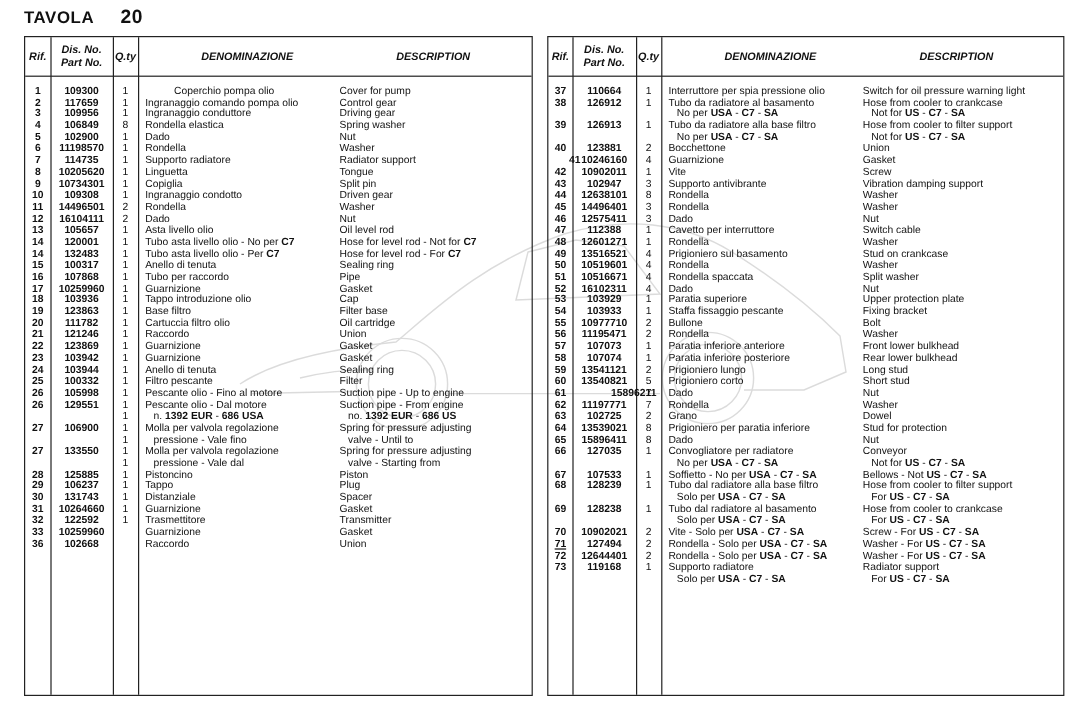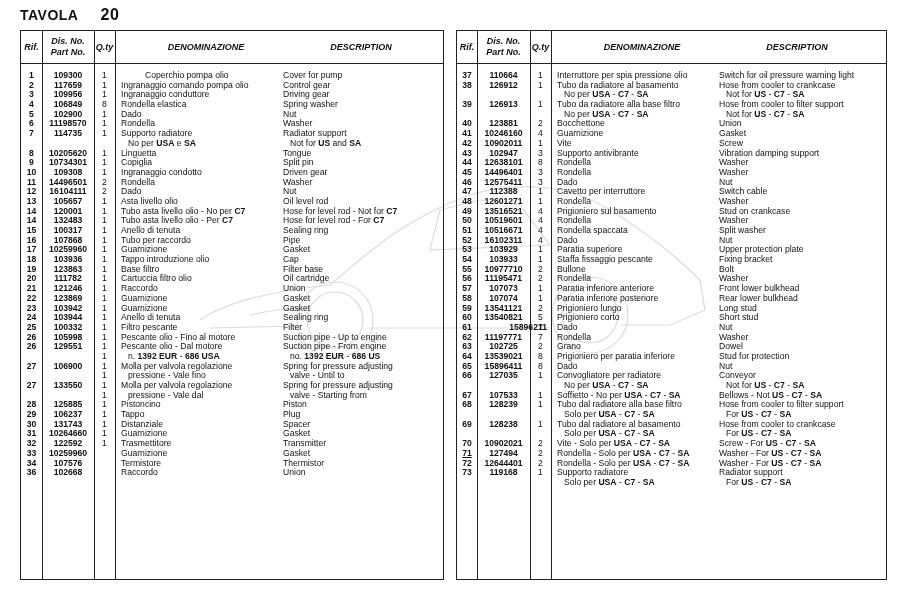--- a/index.html
+++ b/index.html
@@ -99,256 +99,242 @@
         <span class="" style="left: 262px;">Washer</span>
       </div>
       <div class="row">
         <span class="c-rif" style="left: 0px; width: 21px;">7</span>
         <span class="c-part" style="left: 21px; width: 52px;">114735</span>
         <span class="c-qty" style="left: 73px; width: 21px;">1</span>
         <span class="" style="left: 100px;">Supporto radiatore</span>
         <span class="" style="left: 262px;">Radiator support</span>
       </div>
       <div class="row">
+        <span class="c-rif" style="left: 0px; width: 21px;">8</span>
+        <span class="c-part" style="left: 21px; width: 52px;">10205620</span>
+        <span class="c-qty" style="left: 73px; width: 21px;">1</span>
+        <span class="" style="left: 100px;">Linguetta</span>
+        <span class="" style="left: 262px;">Tongue</span>
+      </div>
+      <div class="row">
+        <span class="c-rif" style="left: 0px; width: 21px;">9</span>
+        <span class="c-part" style="left: 21px; width: 52px;">10734301</span>
+        <span class="c-qty" style="left: 73px; width: 21px;">1</span>
+        <span class="" style="left: 100px;">Copiglia</span>
+        <span class="" style="left: 262px;">Split pin</span>
+      </div>
+      <div class="row">
+        <span class="c-rif" style="left: 0px; width: 21px;">10</span>
+        <span class="c-part" style="left: 21px; width: 52px;">109308</span>
+        <span class="c-qty" style="left: 73px; width: 21px;">1</span>
+        <span class="" style="left: 100px;">Ingranaggio condotto</span>
+        <span class="" style="left: 262px;">Driven gear</span>
+      </div>
+      <div class="row">
+        <span class="c-rif" style="left: 0px; width: 21px;">11</span>
+        <span class="c-part" style="left: 21px; width: 52px;">14496501</span>
+        <span class="c-qty" style="left: 73px; width: 21px;">2</span>
+        <span class="" style="left: 100px;">Rondella</span>
+        <span class="" style="left: 262px;">Washer</span>
+      </div>
+      <div class="row">
+        <span class="c-rif" style="left: 0px; width: 21px;">12</span>
+        <span class="c-part" style="left: 21px; width: 52px;">16104111</span>
+        <span class="c-qty" style="left: 73px; width: 21px;">2</span>
+        <span class="" style="left: 100px;">Dado</span>
+        <span class="" style="left: 262px;">Nut</span>
+      </div>
+      <div class="row">
+        <span class="c-rif" style="left: 0px; width: 21px;">13</span>
+        <span class="c-part" style="left: 21px; width: 52px;">105657</span>
+        <span class="c-qty" style="left: 73px; width: 21px;">1</span>
+        <span class="" style="left: 100px;">Asta livello olio</span>
+        <span class="" style="left: 262px;">Oil level rod</span>
+      </div>
+      <div class="row">
+        <span class="c-rif" style="left: 0px; width: 21px;">14</span>
+        <span class="c-part" style="left: 21px; width: 52px;">120001</span>
+        <span class="c-qty" style="left: 73px; width: 21px;">1</span>
+        <span class="" style="left: 100px;">Tubo asta livello olio - No per <b>C7</b></span>
+        <span class="" style="left: 262px;">Hose for level rod - Not for <b>C7</b></span>
+      </div>
+      <div class="row">
+        <span class="c-rif" style="left: 0px; width: 21px;">14</span>
+        <span class="c-part" style="left: 21px; width: 52px;">132483</span>
+        <span class="c-qty" style="left: 73px; width: 21px;">1</span>
+        <span class="" style="left: 100px;">Tubo asta livello olio - Per <b>C7</b></span>
+        <span class="" style="left: 262px;">Hose for level rod - For <b>C7</b></span>
+      </div>
+      <div class="row">
+        <span class="c-rif" style="left: 0px; width: 21px;">15</span>
+        <span class="c-part" style="left: 21px; width: 52px;">100317</span>
+        <span class="c-qty" style="left: 73px; width: 21px;">1</span>
+        <span class="" style="left: 100px;">Anello di tenuta</span>
+        <span class="" style="left: 262px;">Sealing ring</span>
+      </div>
+      <div class="row">
+        <span class="c-rif" style="left: 0px; width: 21px;">16</span>
+        <span class="c-part" style="left: 21px; width: 52px;">107868</span>
+        <span class="c-qty" style="left: 73px; width: 21px;">1</span>
+        <span class="" style="left: 100px;">Tubo per raccordo</span>
+        <span class="" style="left: 262px;">Pipe</span>
+      </div>
+      <div class="row">
+        <span class="c-rif" style="left: 0px; width: 21px;">17</span>
+        <span class="c-part" style="left: 21px; width: 52px;">10259960</span>
+        <span class="c-qty" style="left: 73px; width: 21px;">1</span>
+        <span class="" style="left: 100px;">Guarnizione</span>
+        <span class="" style="left: 262px;">Gasket</span>
+      </div>
+      <div class="row">
+        <span class="c-rif" style="left: 0px; width: 21px;">18</span>
+        <span class="c-part" style="left: 21px; width: 52px;">103936</span>
+        <span class="c-qty" style="left: 73px; width: 21px;">1</span>
+        <span class="" style="left: 100px;">Tappo introduzione olio</span>
+        <span class="" style="left: 262px;">Cap</span>
+      </div>
+      <div class="row">
+        <span class="c-rif" style="left: 0px; width: 21px;">19</span>
+        <span class="c-part" style="left: 21px; width: 52px;">123863</span>
+        <span class="c-qty" style="left: 73px; width: 21px;">1</span>
+        <span class="" style="left: 100px;">Base filtro</span>
+        <span class="" style="left: 262px;">Filter base</span>
+      </div>
+      <div class="row">
+        <span class="c-rif" style="left: 0px; width: 21px;">20</span>
+        <span class="c-part" style="left: 21px; width: 52px;">111782</span>
+        <span class="c-qty" style="left: 73px; width: 21px;">1</span>
+        <span class="" style="left: 100px;">Cartuccia filtro olio</span>
+        <span class="" style="left: 262px;">Oil cartridge</span>
+      </div>
+      <div class="row">
+        <span class="c-rif" style="left: 0px; width: 21px;">21</span>
+        <span class="c-part" style="left: 21px; width: 52px;">121246</span>
+        <span class="c-qty" style="left: 73px; width: 21px;">1</span>
+        <span class="" style="left: 100px;">Raccordo</span>
+        <span class="" style="left: 262px;">Union</span>
+      </div>
+      <div class="row">
+        <span class="c-rif" style="left: 0px; width: 21px;">22</span>
+        <span class="c-part" style="left: 21px; width: 52px;">123869</span>
+        <span class="c-qty" style="left: 73px; width: 21px;">1</span>
+        <span class="" style="left: 100px;">Guarnizione</span>
+        <span class="" style="left: 262px;">Gasket</span>
+      </div>
+      <div class="row">
+        <span class="c-rif" style="left: 0px; width: 21px;">23</span>
+        <span class="c-part" style="left: 21px; width: 52px;">103942</span>
+        <span class="c-qty" style="left: 73px; width: 21px;">1</span>
+        <span class="" style="left: 100px;">Guarnizione</span>
+        <span class="" style="left: 262px;">Gasket</span>
+      </div>
+      <div class="row">
+        <span class="c-rif" style="left: 0px; width: 21px;">24</span>
+        <span class="c-part" style="left: 21px; width: 52px;">103944</span>
+        <span class="c-qty" style="left: 73px; width: 21px;">1</span>
+        <span class="" style="left: 100px;">Anello di tenuta</span>
+        <span class="" style="left: 262px;">Sealing ring</span>
+      </div>
+      <div class="row">
+        <span class="c-rif" style="left: 0px; width: 21px;">25</span>
+        <span class="c-part" style="left: 21px; width: 52px;">100332</span>
+        <span class="c-qty" style="left: 73px; width: 21px;">1</span>
+        <span class="" style="left: 100px;">Filtro pescante</span>
+        <span class="" style="left: 262px;">Filter</span>
+      </div>
+      <div class="row">
+        <span class="c-rif" style="left: 0px; width: 21px;">26</span>
+        <span class="c-part" style="left: 21px; width: 52px;">105998</span>
+        <span class="c-qty" style="left: 73px; width: 21px;">1</span>
+        <span class="" style="left: 100px;">Pescante olio - Fino al motore</span>
+        <span class="" style="left: 262px;">Suction pipe - Up to engine</span>
+      </div>
+      <div class="row">
+        <span class="c-rif" style="left: 0px; width: 21px;">26</span>
+        <span class="c-part" style="left: 21px; width: 52px;">129551</span>
+        <span class="c-qty" style="left: 73px; width: 21px;">1</span>
+        <span class="" style="left: 100px;">Pescante olio - Dal motore</span>
+        <span class="" style="left: 262px;">Suction pipe - From engine</span>
+      </div>
+      <div class="row">
         <span class="c-rif" style="left: 0px; width: 21px;"></span>
         <span class="c-part" style="left: 21px; width: 52px;"></span>
-        <span class="c-qty" style="left: 73px; width: 21px;"></span>
-        <span class="ind" style="left: 100px;">No per <b>USA</b> e <b>SA</b></span>
-        <span class="ind" style="left: 262px;">Not for <b>US</b> and <b>SA</b></span>
-      </div>
-      <div class="row">
-        <span class="c-rif" style="left: 0px; width: 21px;">8</span>
-        <span class="c-part" style="left: 21px; width: 52px;">10205620</span>
-        <span class="c-qty" style="left: 73px; width: 21px;">1</span>
-        <span class="" style="left: 100px;">Linguetta</span>
-        <span class="" style="left: 262px;">Tongue</span>
-      </div>
-      <div class="row">
-        <span class="c-rif" style="left: 0px; width: 21px;">9</span>
-        <span class="c-part" style="left: 21px; width: 52px;">10734301</span>
-        <span class="c-qty" style="left: 73px; width: 21px;">1</span>
-        <span class="" style="left: 100px;">Copiglia</span>
-        <span class="" style="left: 262px;">Split pin</span>
-      </div>
-      <div class="row">
-        <span class="c-rif" style="left: 0px; width: 21px;">10</span>
-        <span class="c-part" style="left: 21px; width: 52px;">109308</span>
-        <span class="c-qty" style="left: 73px; width: 21px;">1</span>
-        <span class="" style="left: 100px;">Ingranaggio condotto</span>
-        <span class="" style="left: 262px;">Driven gear</span>
-      </div>
-      <div class="row">
-        <span class="c-rif" style="left: 0px; width: 21px;">11</span>
-        <span class="c-part" style="left: 21px; width: 52px;">14496501</span>
-        <span class="c-qty" style="left: 73px; width: 21px;">2</span>
-        <span class="" style="left: 100px;">Rondella</span>
-        <span class="" style="left: 262px;">Washer</span>
-      </div>
-      <div class="row">
-        <span class="c-rif" style="left: 0px; width: 21px;">12</span>
-        <span class="c-part" style="left: 21px; width: 52px;">16104111</span>
-        <span class="c-qty" style="left: 73px; width: 21px;">2</span>
-        <span class="" style="left: 100px;">Dado</span>
-        <span class="" style="left: 262px;">Nut</span>
-      </div>
-      <div class="row">
-        <span class="c-rif" style="left: 0px; width: 21px;">13</span>
-        <span class="c-part" style="left: 21px; width: 52px;">105657</span>
-        <span class="c-qty" style="left: 73px; width: 21px;">1</span>
-        <span class="" style="left: 100px;">Asta livello olio</span>
-        <span class="" style="left: 262px;">Oil level rod</span>
-      </div>
-      <div class="row">
-        <span class="c-rif" style="left: 0px; width: 21px;">14</span>
-        <span class="c-part" style="left: 21px; width: 52px;">120001</span>
-        <span class="c-qty" style="left: 73px; width: 21px;">1</span>
-        <span class="" style="left: 100px;">Tubo asta livello olio - No per <b>C7</b></span>
-        <span class="" style="left: 262px;">Hose for level rod - Not for <b>C7</b></span>
-      </div>
-      <div class="row">
-        <span class="c-rif" style="left: 0px; width: 21px;">14</span>
-        <span class="c-part" style="left: 21px; width: 52px;">132483</span>
-        <span class="c-qty" style="left: 73px; width: 21px;">1</span>
-        <span class="" style="left: 100px;">Tubo asta livello olio - Per <b>C7</b></span>
-        <span class="" style="left: 262px;">Hose for level rod - For <b>C7</b></span>
-      </div>
-      <div class="row">
-        <span class="c-rif" style="left: 0px; width: 21px;">15</span>
-        <span class="c-part" style="left: 21px; width: 52px;">100317</span>
-        <span class="c-qty" style="left: 73px; width: 21px;">1</span>
-        <span class="" style="left: 100px;">Anello di tenuta</span>
-        <span class="" style="left: 262px;">Sealing ring</span>
-      </div>
-      <div class="row">
-        <span class="c-rif" style="left: 0px; width: 21px;">16</span>
-        <span class="c-part" style="left: 21px; width: 52px;">107868</span>
-        <span class="c-qty" style="left: 73px; width: 21px;">1</span>
-        <span class="" style="left: 100px;">Tubo per raccordo</span>
-        <span class="" style="left: 262px;">Pipe</span>
-      </div>
-      <div class="row">
-        <span class="c-rif" style="left: 0px; width: 21px;">17</span>
-        <span class="c-part" style="left: 21px; width: 52px;">10259960</span>
+        <span class="c-qty" style="left: 73px; width: 21px;">1</span>
+        <span class="ind" style="left: 100px;">n. <b>1392</b> <b>EUR</b> - <b>686</b> <b>USA</b></span>
+        <span class="ind" style="left: 262px;">no. <b>1392</b> <b>EUR</b> - <b>686</b> <b>US</b></span>
+      </div>
+      <div class="row">
+        <span class="c-rif" style="left: 0px; width: 21px;">27</span>
+        <span class="c-part" style="left: 21px; width: 52px;">106900</span>
+        <span class="c-qty" style="left: 73px; width: 21px;">1</span>
+        <span class="" style="left: 100px;">Molla per valvola regolazione</span>
+        <span class="" style="left: 262px;">Spring for pressure adjusting</span>
+      </div>
+      <div class="row">
+        <span class="c-rif" style="left: 0px; width: 21px;"></span>
+        <span class="c-part" style="left: 21px; width: 52px;"></span>
+        <span class="c-qty" style="left: 73px; width: 21px;">1</span>
+        <span class="ind" style="left: 100px;">pressione - Vale fino</span>
+        <span class="ind" style="left: 262px;">valve - Until to</span>
+      </div>
+      <div class="row">
+        <span class="c-rif" style="left: 0px; width: 21px;">27</span>
+        <span class="c-part" style="left: 21px; width: 52px;">133550</span>
+        <span class="c-qty" style="left: 73px; width: 21px;">1</span>
+        <span class="" style="left: 100px;">Molla per valvola regolazione</span>
+        <span class="" style="left: 262px;">Spring for pressure adjusting</span>
+      </div>
+      <div class="row">
+        <span class="c-rif" style="left: 0px; width: 21px;"></span>
+        <span class="c-part" style="left: 21px; width: 52px;"></span>
+        <span class="c-qty" style="left: 73px; width: 21px;">1</span>
+        <span class="ind" style="left: 100px;">pressione - Vale dal</span>
+        <span class="ind" style="left: 262px;">valve - Starting from</span>
+      </div>
+      <div class="row">
+        <span class="c-rif" style="left: 0px; width: 21px;">28</span>
+        <span class="c-part" style="left: 21px; width: 52px;">125885</span>
+        <span class="c-qty" style="left: 73px; width: 21px;">1</span>
+        <span class="" style="left: 100px;">Pistoncino</span>
+        <span class="" style="left: 262px;">Piston</span>
+      </div>
+      <div class="row">
+        <span class="c-rif" style="left: 0px; width: 21px;">29</span>
+        <span class="c-part" style="left: 21px; width: 52px;">106237</span>
+        <span class="c-qty" style="left: 73px; width: 21px;">1</span>
+        <span class="" style="left: 100px;">Tappo</span>
+        <span class="" style="left: 262px;">Plug</span>
+      </div>
+      <div class="row">
+        <span class="c-rif" style="left: 0px; width: 21px;">30</span>
+        <span class="c-part" style="left: 21px; width: 52px;">131743</span>
+        <span class="c-qty" style="left: 73px; width: 21px;">1</span>
+        <span class="" style="left: 100px;">Distanziale</span>
+        <span class="" style="left: 262px;">Spacer</span>
+      </div>
+      <div class="row">
+        <span class="c-rif" style="left: 0px; width: 21px;">31</span>
+        <span class="c-part" style="left: 21px; width: 52px;">10264660</span>
         <span class="c-qty" style="left: 73px; width: 21px;">1</span>
         <span class="" style="left: 100px;">Guarnizione</span>
         <span class="" style="left: 262px;">Gasket</span>
       </div>
       <div class="row">
-        <span class="c-rif" style="left: 0px; width: 21px;">18</span>
-        <span class="c-part" style="left: 21px; width: 52px;">103936</span>
-        <span class="c-qty" style="left: 73px; width: 21px;">1</span>
-        <span class="" style="left: 100px;">Tappo introduzione olio</span>
-        <span class="" style="left: 262px;">Cap</span>
-      </div>
-      <div class="row">
-        <span class="c-rif" style="left: 0px; width: 21px;">19</span>
-        <span class="c-part" style="left: 21px; width: 52px;">123863</span>
-        <span class="c-qty" style="left: 73px; width: 21px;">1</span>
-        <span class="" style="left: 100px;">Base filtro</span>
-        <span class="" style="left: 262px;">Filter base</span>
-      </div>
-      <div class="row">
-        <span class="c-rif" style="left: 0px; width: 21px;">20</span>
-        <span class="c-part" style="left: 21px; width: 52px;">111782</span>
-        <span class="c-qty" style="left: 73px; width: 21px;">1</span>
-        <span class="" style="left: 100px;">Cartuccia filtro olio</span>
-        <span class="" style="left: 262px;">Oil cartridge</span>
-      </div>
-      <div class="row">
-        <span class="c-rif" style="left: 0px; width: 21px;">21</span>
-        <span class="c-part" style="left: 21px; width: 52px;">121246</span>
-        <span class="c-qty" style="left: 73px; width: 21px;">1</span>
-        <span class="" style="left: 100px;">Raccordo</span>
-        <span class="" style="left: 262px;">Union</span>
-      </div>
-      <div class="row">
-        <span class="c-rif" style="left: 0px; width: 21px;">22</span>
-        <span class="c-part" style="left: 21px; width: 52px;">123869</span>
-        <span class="c-qty" style="left: 73px; width: 21px;">1</span>
+        <span class="c-rif" style="left: 0px; width: 21px;">32</span>
+        <span class="c-part" style="left: 21px; width: 52px;">122592</span>
+        <span class="c-qty" style="left: 73px; width: 21px;">1</span>
+        <span class="" style="left: 100px;">Trasmettitore</span>
+        <span class="" style="left: 262px;">Transmitter</span>
+      </div>
+      <div class="row">
+        <span class="c-rif" style="left: 0px; width: 21px;">33</span>
+        <span class="c-part" style="left: 21px; width: 52px;">10259960</span>
+        <span class="c-qty" style="left: 73px; width: 21px;"></span>
         <span class="" style="left: 100px;">Guarnizione</span>
         <span class="" style="left: 262px;">Gasket</span>
-      </div>
-      <div class="row">
-        <span class="c-rif" style="left: 0px; width: 21px;">23</span>
-        <span class="c-part" style="left: 21px; width: 52px;">103942</span>
-        <span class="c-qty" style="left: 73px; width: 21px;">1</span>
-        <span class="" style="left: 100px;">Guarnizione</span>
-        <span class="" style="left: 262px;">Gasket</span>
-      </div>
-      <div class="row">
-        <span class="c-rif" style="left: 0px; width: 21px;">24</span>
-        <span class="c-part" style="left: 21px; width: 52px;">103944</span>
-        <span class="c-qty" style="left: 73px; width: 21px;">1</span>
-        <span class="" style="left: 100px;">Anello di tenuta</span>
-        <span class="" style="left: 262px;">Sealing ring</span>
-      </div>
-      <div class="row">
-        <span class="c-rif" style="left: 0px; width: 21px;">25</span>
-        <span class="c-part" style="left: 21px; width: 52px;">100332</span>
-        <span class="c-qty" style="left: 73px; width: 21px;">1</span>
-        <span class="" style="left: 100px;">Filtro pescante</span>
-        <span class="" style="left: 262px;">Filter</span>
-      </div>
-      <div class="row">
-        <span class="c-rif" style="left: 0px; width: 21px;">26</span>
-        <span class="c-part" style="left: 21px; width: 52px;">105998</span>
-        <span class="c-qty" style="left: 73px; width: 21px;">1</span>
-        <span class="" style="left: 100px;">Pescante olio - Fino al motore</span>
-        <span class="" style="left: 262px;">Suction pipe - Up to engine</span>
-      </div>
-      <div class="row">
-        <span class="c-rif" style="left: 0px; width: 21px;">26</span>
-        <span class="c-part" style="left: 21px; width: 52px;">129551</span>
-        <span class="c-qty" style="left: 73px; width: 21px;">1</span>
-        <span class="" style="left: 100px;">Pescante olio - Dal motore</span>
-        <span class="" style="left: 262px;">Suction pipe - From engine</span>
-      </div>
-      <div class="row">
-        <span class="c-rif" style="left: 0px; width: 21px;"></span>
-        <span class="c-part" style="left: 21px; width: 52px;"></span>
-        <span class="c-qty" style="left: 73px; width: 21px;">1</span>
-        <span class="ind" style="left: 100px;">n. <b>1392</b> <b>EUR</b> - <b>686</b> <b>USA</b></span>
-        <span class="ind" style="left: 262px;">no. <b>1392</b> <b>EUR</b> - <b>686</b> <b>US</b></span>
-      </div>
-      <div class="row">
-        <span class="c-rif" style="left: 0px; width: 21px;">27</span>
-        <span class="c-part" style="left: 21px; width: 52px;">106900</span>
-        <span class="c-qty" style="left: 73px; width: 21px;">1</span>
-        <span class="" style="left: 100px;">Molla per valvola regolazione</span>
-        <span class="" style="left: 262px;">Spring for pressure adjusting</span>
-      </div>
-      <div class="row">
-        <span class="c-rif" style="left: 0px; width: 21px;"></span>
-        <span class="c-part" style="left: 21px; width: 52px;"></span>
-        <span class="c-qty" style="left: 73px; width: 21px;">1</span>
-        <span class="ind" style="left: 100px;">pressione - Vale fino</span>
-        <span class="ind" style="left: 262px;">valve - Until to</span>
-      </div>
-      <div class="row">
-        <span class="c-rif" style="left: 0px; width: 21px;">27</span>
-        <span class="c-part" style="left: 21px; width: 52px;">133550</span>
-        <span class="c-qty" style="left: 73px; width: 21px;">1</span>
-        <span class="" style="left: 100px;">Molla per valvola regolazione</span>
-        <span class="" style="left: 262px;">Spring for pressure adjusting</span>
-      </div>
-      <div class="row">
-        <span class="c-rif" style="left: 0px; width: 21px;"></span>
-        <span class="c-part" style="left: 21px; width: 52px;"></span>
-        <span class="c-qty" style="left: 73px; width: 21px;">1</span>
-        <span class="ind" style="left: 100px;">pressione - Vale dal</span>
-        <span class="ind" style="left: 262px;">valve - Starting from</span>
-      </div>
-      <div class="row">
-        <span class="c-rif" style="left: 0px; width: 21px;">28</span>
-        <span class="c-part" style="left: 21px; width: 52px;">125885</span>
-        <span class="c-qty" style="left: 73px; width: 21px;">1</span>
-        <span class="" style="left: 100px;">Pistoncino</span>
-        <span class="" style="left: 262px;">Piston</span>
-      </div>
-      <div class="row">
-        <span class="c-rif" style="left: 0px; width: 21px;">29</span>
-        <span class="c-part" style="left: 21px; width: 52px;">106237</span>
-        <span class="c-qty" style="left: 73px; width: 21px;">1</span>
-        <span class="" style="left: 100px;">Tappo</span>
-        <span class="" style="left: 262px;">Plug</span>
-      </div>
-      <div class="row">
-        <span class="c-rif" style="left: 0px; width: 21px;">30</span>
-        <span class="c-part" style="left: 21px; width: 52px;">131743</span>
-        <span class="c-qty" style="left: 73px; width: 21px;">1</span>
-        <span class="" style="left: 100px;">Distanziale</span>
-        <span class="" style="left: 262px;">Spacer</span>
-      </div>
-      <div class="row">
-        <span class="c-rif" style="left: 0px; width: 21px;">31</span>
-        <span class="c-part" style="left: 21px; width: 52px;">10264660</span>
-        <span class="c-qty" style="left: 73px; width: 21px;">1</span>
-        <span class="" style="left: 100px;">Guarnizione</span>
-        <span class="" style="left: 262px;">Gasket</span>
-      </div>
-      <div class="row">
-        <span class="c-rif" style="left: 0px; width: 21px;">32</span>
-        <span class="c-part" style="left: 21px; width: 52px;">122592</span>
-        <span class="c-qty" style="left: 73px; width: 21px;">1</span>
-        <span class="" style="left: 100px;">Trasmettitore</span>
-        <span class="" style="left: 262px;">Transmitter</span>
-      </div>
-      <div class="row">
-        <span class="c-rif" style="left: 0px; width: 21px;">33</span>
-        <span class="c-part" style="left: 21px; width: 52px;">10259960</span>
-        <span class="c-qty" style="left: 73px; width: 21px;"></span>
-        <span class="" style="left: 100px;">Guarnizione</span>
-        <span class="" style="left: 262px;">Gasket</span>
-      </div>
-      <div class="row">
-        <span class="c-rif" style="left: 0px; width: 21px;">34</span>
-        <span class="c-part" style="left: 21px; width: 52px;">107576</span>
-        <span class="c-qty" style="left: 73px; width: 21px;"></span>
-        <span class="" style="left: 100px;">Termistore</span>
-        <span class="" style="left: 262px;">Thermistor</span>
       </div>
       <div class="row">
         <span class="c-rif" style="left: 0px; width: 21px;">36</span>
         <span class="c-part" style="left: 21px; width: 52px;">102668</span>
         <span class="c-qty" style="left: 73px; width: 21px;"></span>
         <span class="" style="left: 100px;">Raccordo</span>
         <span class="" style="left: 262px;">Union</span>
       </div>
     </div>
 </div>
@@ -404,21 +390,21 @@
         <span class="ind" style="left: 262px;">Not for <b>US</b> - <b>C7</b> - <b>SA</b></span>
       </div>
       <div class="row">
         <span class="c-rif" style="left: 0px; width: 20px;">40</span>
         <span class="c-part" style="left: 20px; width: 53px;">123881</span>
         <span class="c-qty" style="left: 73px; width: 21px;">2</span>
         <span class="" style="left: 100px;">Bocchettone</span>
         <span class="" style="left: 262px;">Union</span>
       </div>
       <div class="row">
-        <span class="c-rif" style="left: 0px; width: 20px;">41</span>
+        <span class="c-rif" style="left: 12px; width: 20px;">41</span>
         <span class="c-part" style="left: 20px; width: 53px;">10246160</span>
         <span class="c-qty" style="left: 73px; width: 21px;">4</span>
         <span class="" style="left: 100px;">Guarnizione</span>
         <span class="" style="left: 262px;">Gasket</span>
       </div>
       <div class="row">
         <span class="c-rif" style="left: 0px; width: 20px;">42</span>
         <span class="c-part" style="left: 20px; width: 53px;">10902011</span>
         <span class="c-qty" style="left: 73px; width: 21px;">1</span>
         <span class="" style="left: 100px;">Vite</span>

